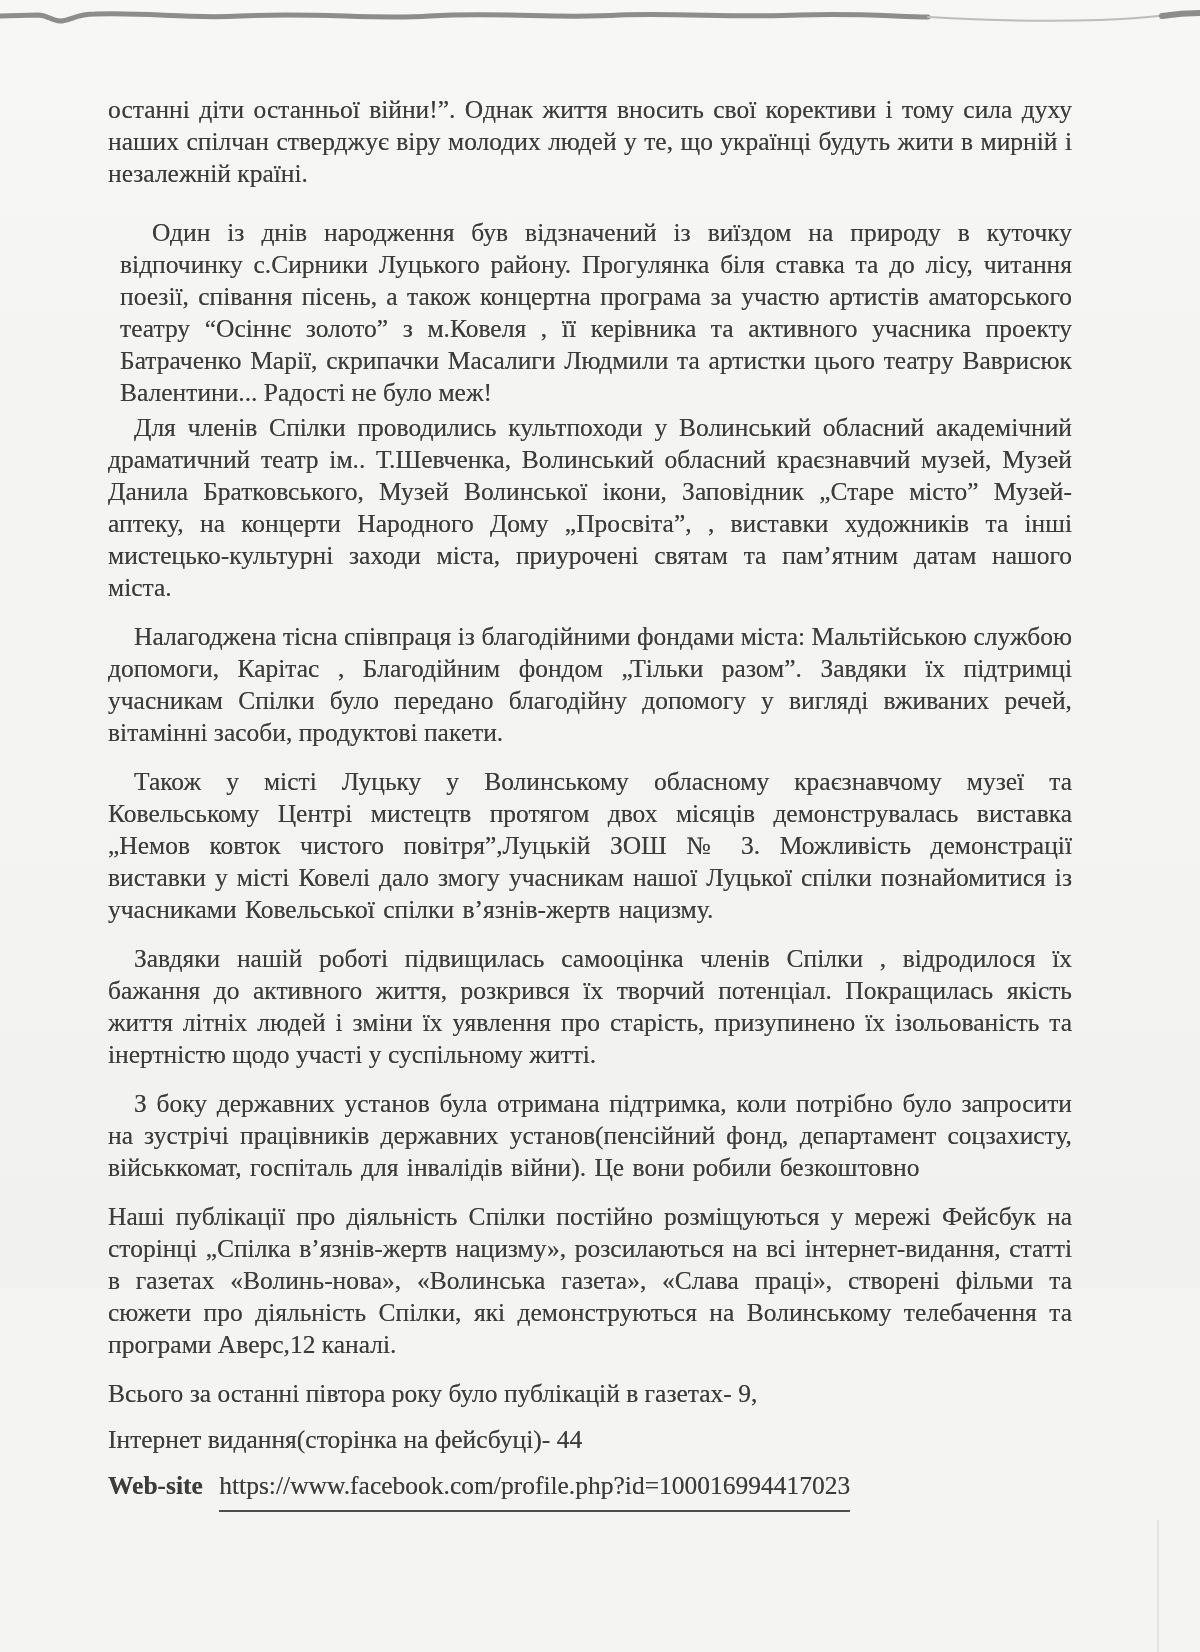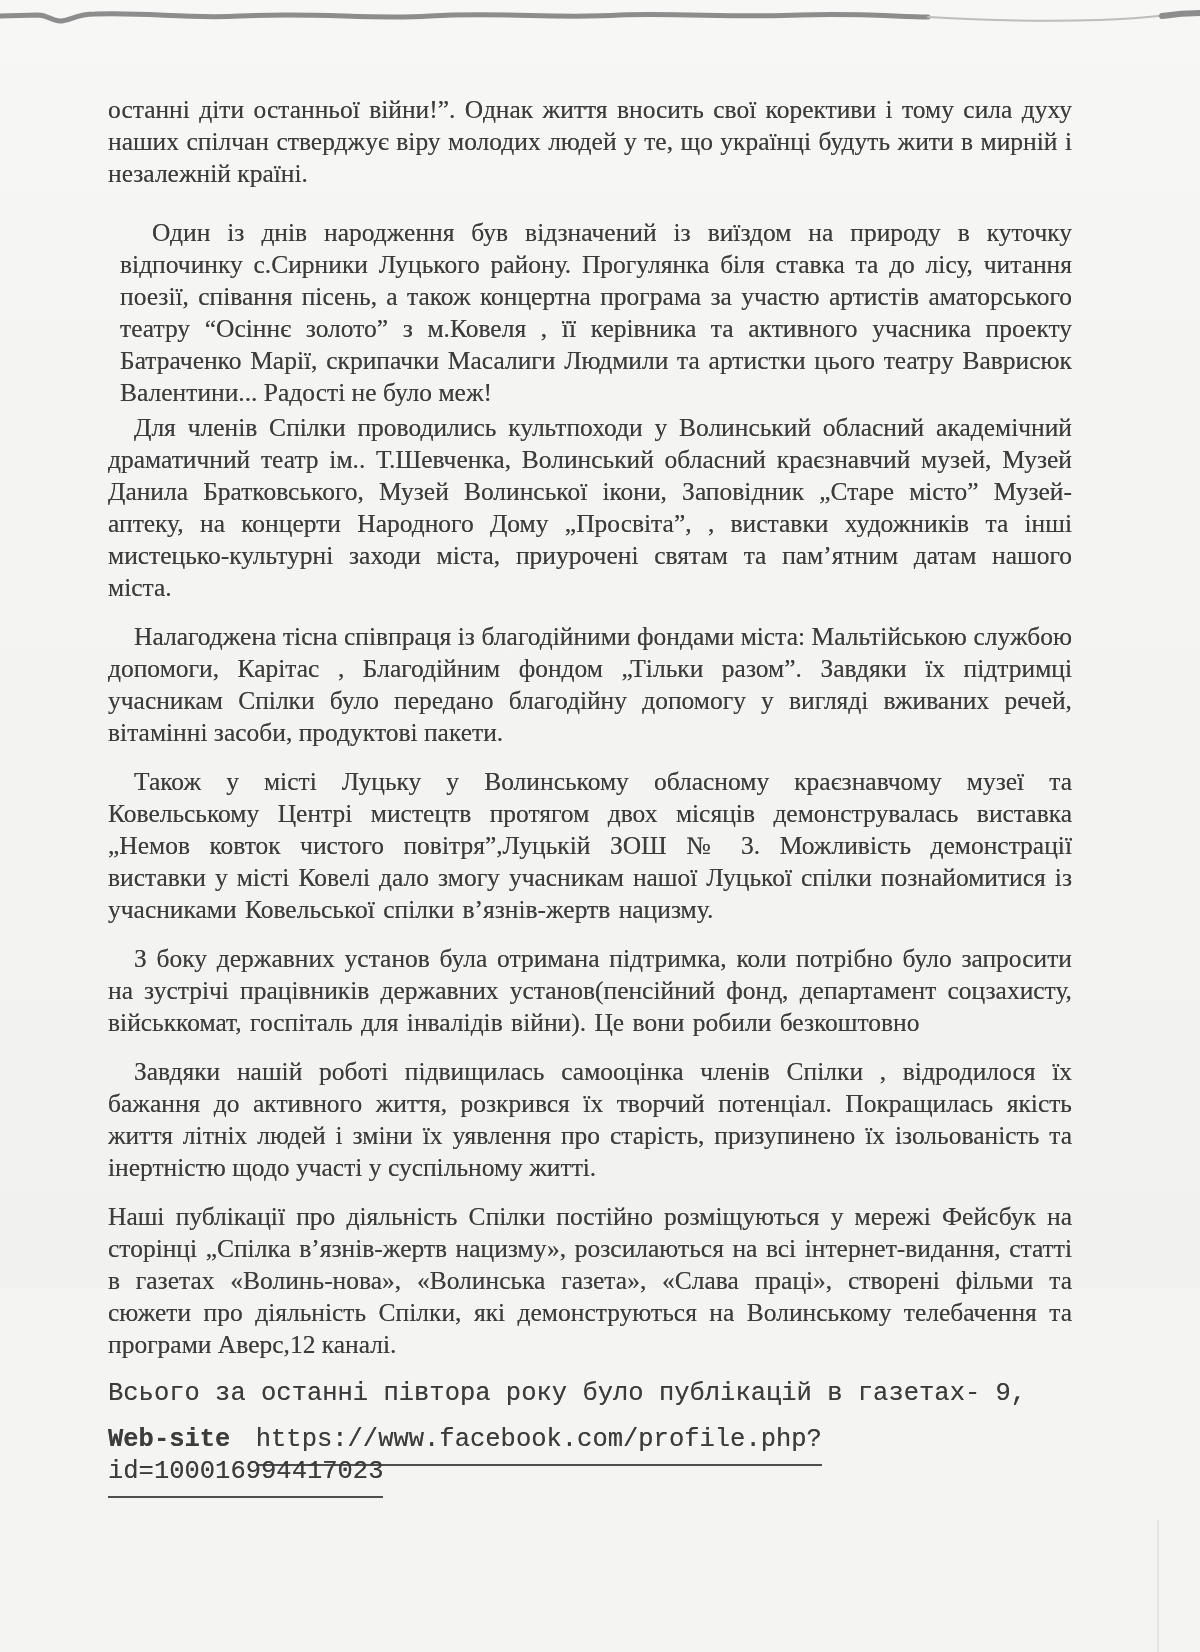--- a/index.html
+++ b/index.html
@@ -49,21 +49,20 @@
     margin: 0 0 17px 0;
   }
   .para.indent       { text-indent: 26px; }
   .para.indent-lg    { text-indent: 32px; }
   .para.gap-lg       { margin-bottom: 27px; }
   .para.gap-none     { margin-bottom: 3px; margin-left: 12px; }
   .para.wide-spacing { word-spacing: 2px; }
   .stat {
     margin: 0 0 14px 0;
     text-align: left;
-    font-family: Liberation Mono, monospace;
   }
   .weblabel {
     font-weight: bold;
   }
   .url {
     text-decoration: none;
     color: #3c3c3c;
     border-bottom: 2px solid #4e4e4e;
     padding-bottom: 10px;
   }
@@ -89,28 +88,29 @@
     <p class="para gap-lg">останні діти останньої війни!”. Однак життя вносить свої корективи і тому сила духу наших спілчан стверджує віру молодих людей у те, що українці будуть жити в мирній і незалежній країні.</p>
 
     <p class="para indent-lg gap-none">Один із днів народження був відзначений із виїздом на природу в куточку відпочинку  с.Сирники Луцького району. Прогулянка біля ставка та до лісу, читання поезії, співання пісень, а також концертна програма за участю артистів аматорського театру “Осіннє золото” з м.Ковеля , її керівника та активного учасника проекту Батраченко Марії, скрипачки Масалиги Людмили та артистки цього театру Ваврисюк Валентини... Радості не було меж!</p>
 
     <p class="para indent wide-spacing">Для членів Спілки проводились культпоходи у Волинський обласний академічний драматичний театр ім.. Т.Шевченка, Волинський обласний краєзнавчий музей, Музей Данила Братковського, Музей Волинської ікони, Заповідник „Старе місто” Музей-аптеку, на концерти Народного Дому „Просвіта”, , виставки художників та інші мистецько-культурні заходи міста, приурочені святам та пам’ятним датам нашого міста.</p>
 
     <p class="para indent">Налагоджена тісна співпраця із благодійними фондами міста: Мальтійською службою допомоги, Карітас , Благодійним фондом „Тільки разом”. Завдяки їх підтримці учасникам Спілки було передано благодійну допомогу у вигляді вживаних речей, вітамінні засоби, продуктові пакети.</p>
 
     <p class="para indent wide-spacing">Також у місті Луцьку у Волинському обласному краєзнавчому музеї та Ковельському Центрі мистецтв протягом двох місяців демонструвалась виставка „Немов ковток чистого повітря”,Луцькій ЗОШ № 3. Можливість демонстрації виставки у місті Ковелі дало змогу учасникам нашої Луцької спілки познайомитися із учасниками Ковельської спілки в’язнів-жертв нацизму.</p>
 
+    <p class="para indent">Завдяки нашій роботі підвищилась самооцінка членів Спілки , відродилося їх бажання до активного життя, розкрився їх творчий потенціал. Покращилась якість життя літніх людей і зміни їх уявлення про старість,  призупинено їх ізольованість та інертністю щодо участі у суспільному житті.</p>
+
     <p class="para indent wide-spacing">З боку державних установ була отримана підтримка, коли потрібно було запросити на зустрічі працівників державних установ(пенсійний фонд, департамент соцзахисту, військкомат, госпіталь для інвалідів війни). Це вони робили безкоштовно</p>
-
-    <p class="para indent">Завдяки нашій роботі підвищилась самооцінка членів Спілки , відродилося їх бажання до активного життя, розкрився їх творчий потенціал. Покращилась якість життя літніх людей і зміни їх уявлення про старість,  призупинено їх ізольованість та інертністю щодо участі у суспільному житті.</p>
 
     <p class="para">Наші публікації  про діяльність Спілки постійно розміщуються  у мережі Фейсбук на сторінці  „Спілка в’язнів-жертв нацизму», розсилаються на всі інтернет-видання, статті в газетах «Волинь-нова», «Волинська газета», «Слава праці», створені фільми та сюжети про діяльність Спілки, які демонструються на Волинському телебачення та програми Аверс,12 каналі.</p>
 
     <p class="stat">Всього за останні півтора року було публікацій в газетах- 9,</p>
 
+    <p class="stat">Інтернет видання(сторінка на фейсбуці)- 44</p>
 
     <p class="stat">
       <span class="weblabel">Web-site</span>
       <span class="url after-label">https://www.facebook.com/profile.php?id=100016994417023</span>
     </p>
 
 
   </div>
 </div>
 

